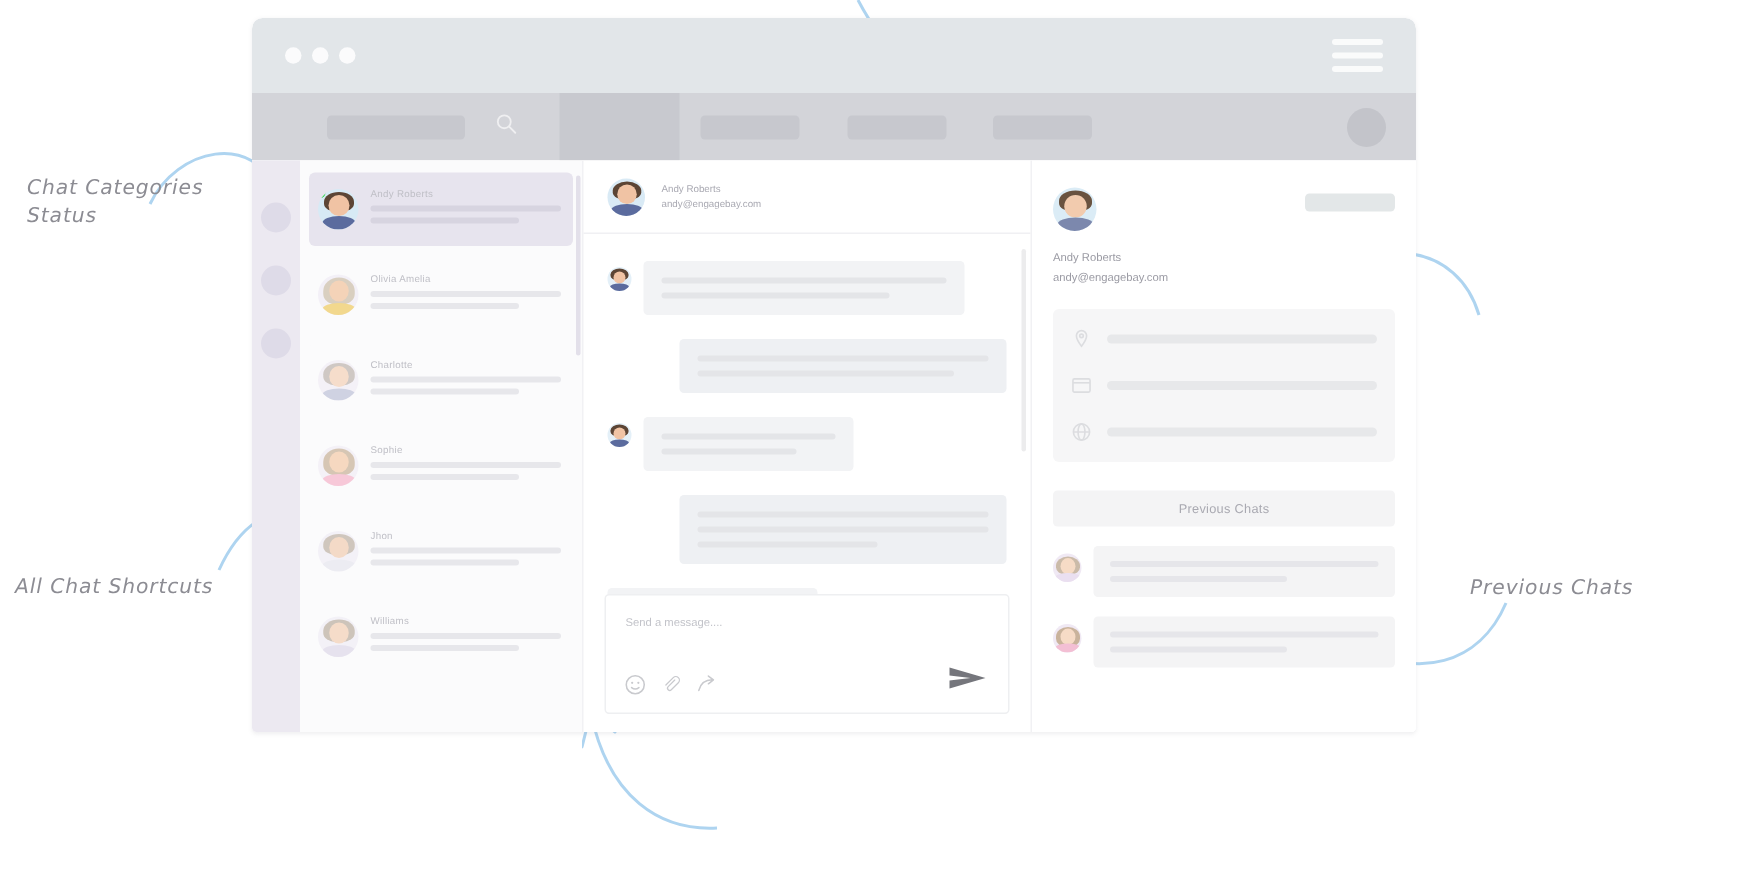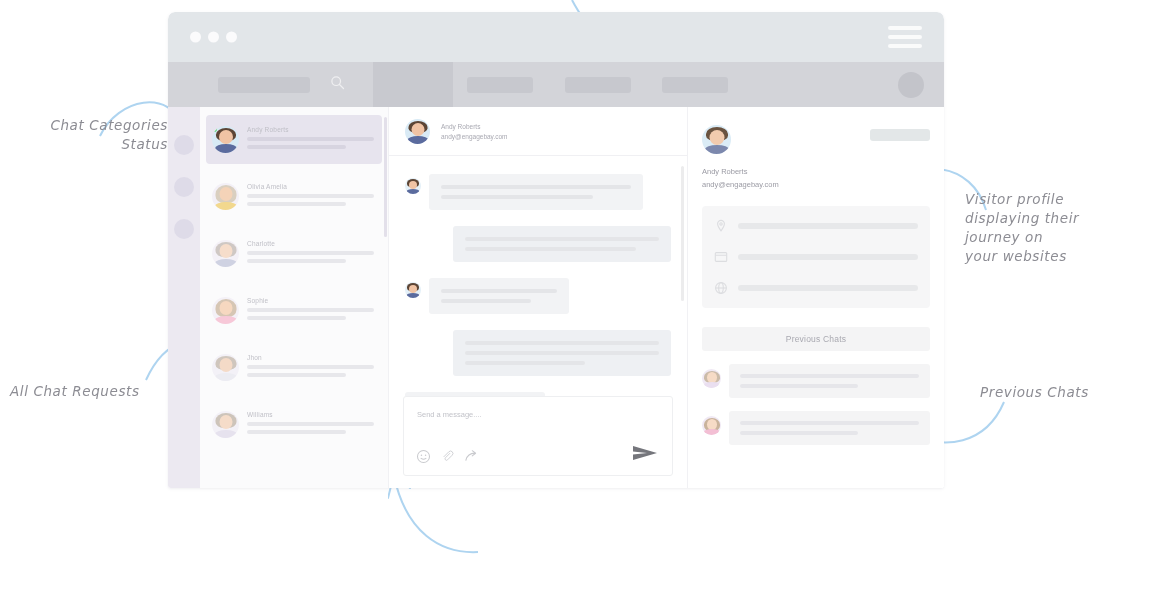--- a/index.html
+++ b/index.html
@@ -16,21 +16,21 @@
   .anno{
     position:absolute;
     font-family:"DejaVu Sans",sans-serif;
     font-size:13.5px;
     line-height:19px;
     color:#8c8c93;
     letter-spacing:.6px;
     font-style:italic;
     white-space:pre;
   }
-  .anno-center{text-align:right;}
+  .anno-center{text-align:left;}
   .arrow{position:absolute;pointer-events:none;}
 
   
   .window{
     position:absolute;left:168px;top:12px;
     width:776px;height:476px;
     background:#ffffff;
     border-radius:7px 7px 3px 3px;
     overflow:hidden;
     box-shadow:0 1px 3px rgba(120,125,140,.13);
@@ -161,25 +161,21 @@
     <path d="M4 14 L4 38 L28 40" fill="none" stroke="#aed4f0" stroke-width="2" stroke-linecap="round" stroke-linejoin="round"></path>
   </svg>
 
   <svg class="arrow" style="left:388px;top:472px;" width="94" height="86" viewBox="0 0 94 86">
     <path d="M90 80 C 52 82, 18 60, 6 4" fill="none" stroke="#aed4f0" stroke-width="2"></path>
     <path d="M0 26 L6 2 L22 16" fill="none" stroke="#aed4f0" stroke-width="2" stroke-linecap="round" stroke-linejoin="round"></path>
   </svg>
 
   <div class="anno anno-center" style="left:18px;top:116px;width:150px;">Chat Categories
 Status</div>
-  <div class="anno" style="left:10px;top:382px;width:170px;">All Chat Requests</div>
-  <div class="anno" style="left:965px;top:190px;width:180px;">Visitor profile
-displaying their
-journey on
-your websites</div>
+  <div class="anno" style="left:10px;top:382px;width:170px;">All Chat Shortcuts</div>
   <div class="anno" style="left:980px;top:383px;width:170px;">Previous Chats</div>
 
   <div class="window">
 
     <div class="titlebar">
       <div class="dots">
         <i></i>
         <i></i>
         <i></i>
       </div>

